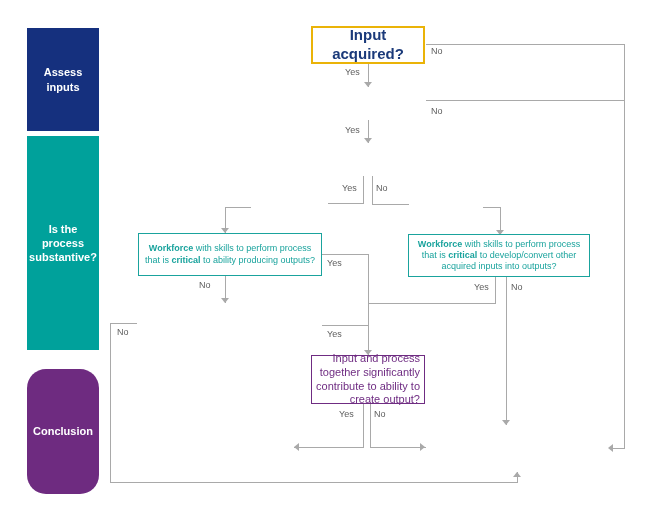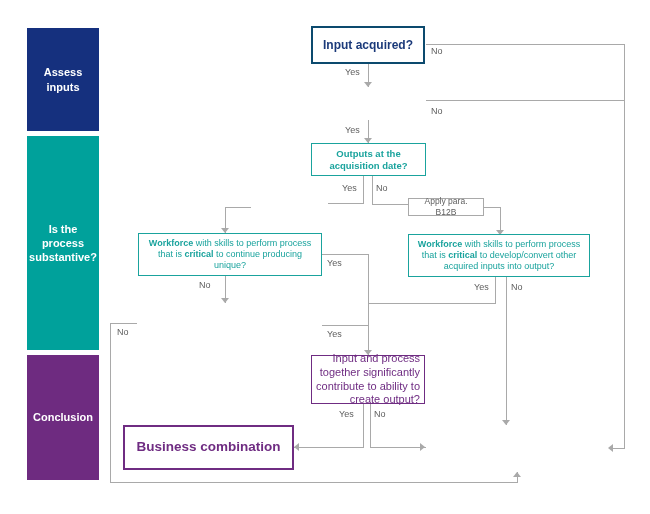--- a/index.html
+++ b/index.html
@@ -4,26 +4,26 @@
 <style>
   html,body{margin:0;padding:0;background:#ffffff;}
   #page{position:relative;width:650px;height:514px;background:#ffffff;overflow:hidden;
         font-family:"Liberation Sans",sans-serif;}
 
   
   .stage{position:absolute;left:27px;width:72px;display:flex;align-items:center;justify-content:center;
          text-align:center;color:#fff;font-weight:bold;font-size:11px;line-height:1.3;padding:0 3px;box-sizing:border-box;}
   .stage.blue{top:28px;height:103px;background:#15307e;}
   .stage.teal{top:136px;height:214px;background:#00a19b;}
-  .stage.purple{top:355px;height:125px;background:#6e2b80;}
+  .stage.purple{top:369px;height:125px;background:#6e2b80;border-radius:19px;}
 
   
   .node{position:absolute;box-sizing:border-box;background:#fff;display:flex;align-items:center;justify-content:center;
         text-align:center;line-height:1.25;padding:2px 4px;}
-  .navy{border:2px solid #0c4a6e;color:#1b3a7a;font-weight:bold;font-size:12px;}
+  .navy{border:2px solid #eab308;color:#1b3a7a;font-weight:bold;font-size:15px;}
   .tealb{border:1.5px solid #1aa39d;color:#1aa39d;font-size:9px;}
   .tealb.allbold{font-weight:bold;font-size:9.5px;}
   .purpleb{border:1.5px solid #6f2c82;color:#6f2c82;font-weight:normal;font-size:11px;text-align:right;}
   .concl{border:2px solid #6f2c82;color:#6f2c82;font-weight:bold;font-size:13.5px;}
   .grayb{border:1px solid #a9a9a9;color:#606060;font-size:8.5px;background:#fff;}
   .b{font-weight:bold;}
 
   #n-input{left:311px;top:26px;width:114px;height:38px;}
   #n-process{left:311px;top:87px;width:114px;height:33px;}
   #n-outputs{left:311px;top:143px;width:115px;height:33px;}
@@ -120,40 +120,31 @@
   <div class="lbl" style="left:327px;top:329px;">Yes</div>
   <div class="lbl" style="left:117px;top:327px;">No</div>
   <div class="lbl" style="left:339px;top:409px;">Yes</div>
   <div class="lbl" style="left:374px;top:409px;">No</div>
 
   <div id="n-input" class="node navy">
     <span>Input acquired?</span>
   </div>
 
 
-  <div id="n-outputs" class="node tealb allbold">
-    <span>Outputs at the acquisition date?</span>
-  </div>
 
 
-  <div id="n-b12b" class="node grayb">
-    <span>Apply para. B12B</span>
-  </div>
 
   <div id="n-wfl" class="node tealb">
-    <span><span class="b">Workforce</span><span> with skills to perform process that is </span><span class="b">critical</span><span> to continue producing unique?</span></span>
+    <span><span class="b">Workforce</span><span> with skills to perform process that is </span><span class="b">critical</span><span> to ability producing outputs?</span></span>
   </div>
 
   <div id="n-wfr" class="node tealb">
-    <span><span class="b">Workforce</span><span> with skills to perform process that is </span><span class="b">critical</span><span> to develop/convert other acquired inputs into output?</span></span>
+    <span><span class="b">Workforce</span><span> with skills to perform process that is </span><span class="b">critical</span><span> to develop/convert other acquired inputs into outputs?</span></span>
   </div>
 
 
   <div id="n-inpro" class="node purpleb">
     <span>Input and process together significantly contribute to ability to create output?</span>
   </div>
 
-  <div id="n-bc" class="node concl">
-    <span>Business combination</span>
-  </div>
 
 
 </div>
 
 </body></html>

